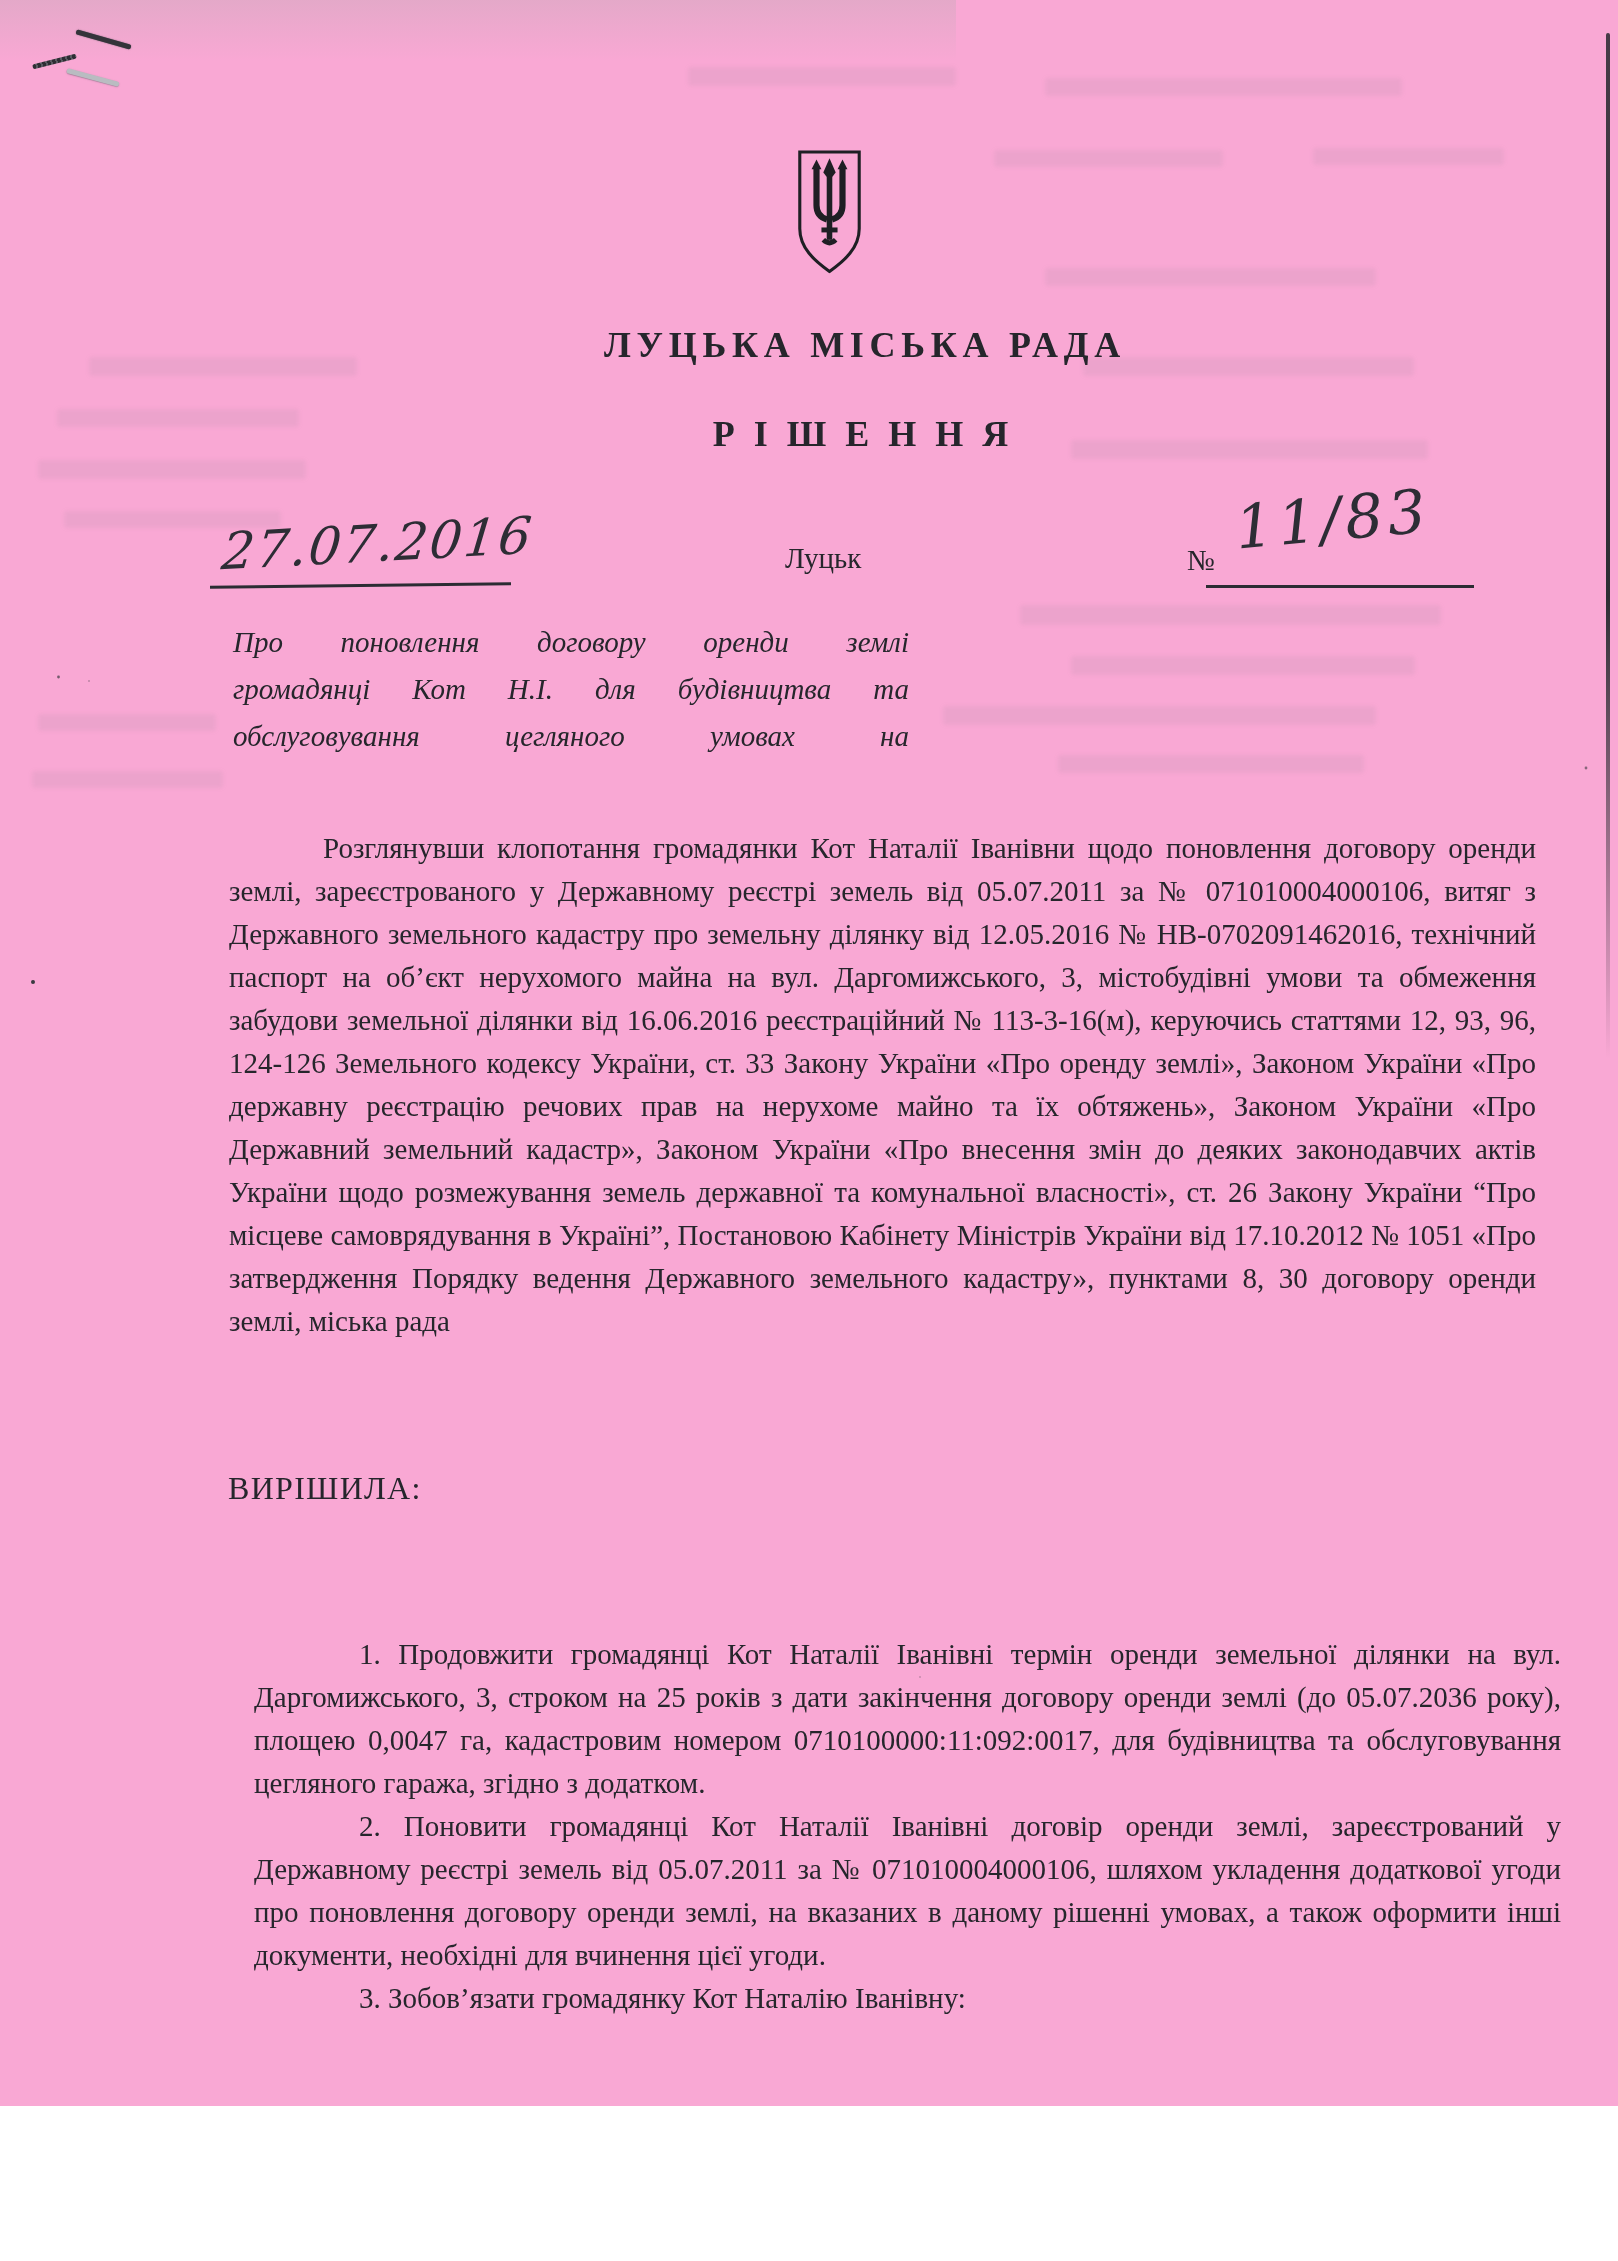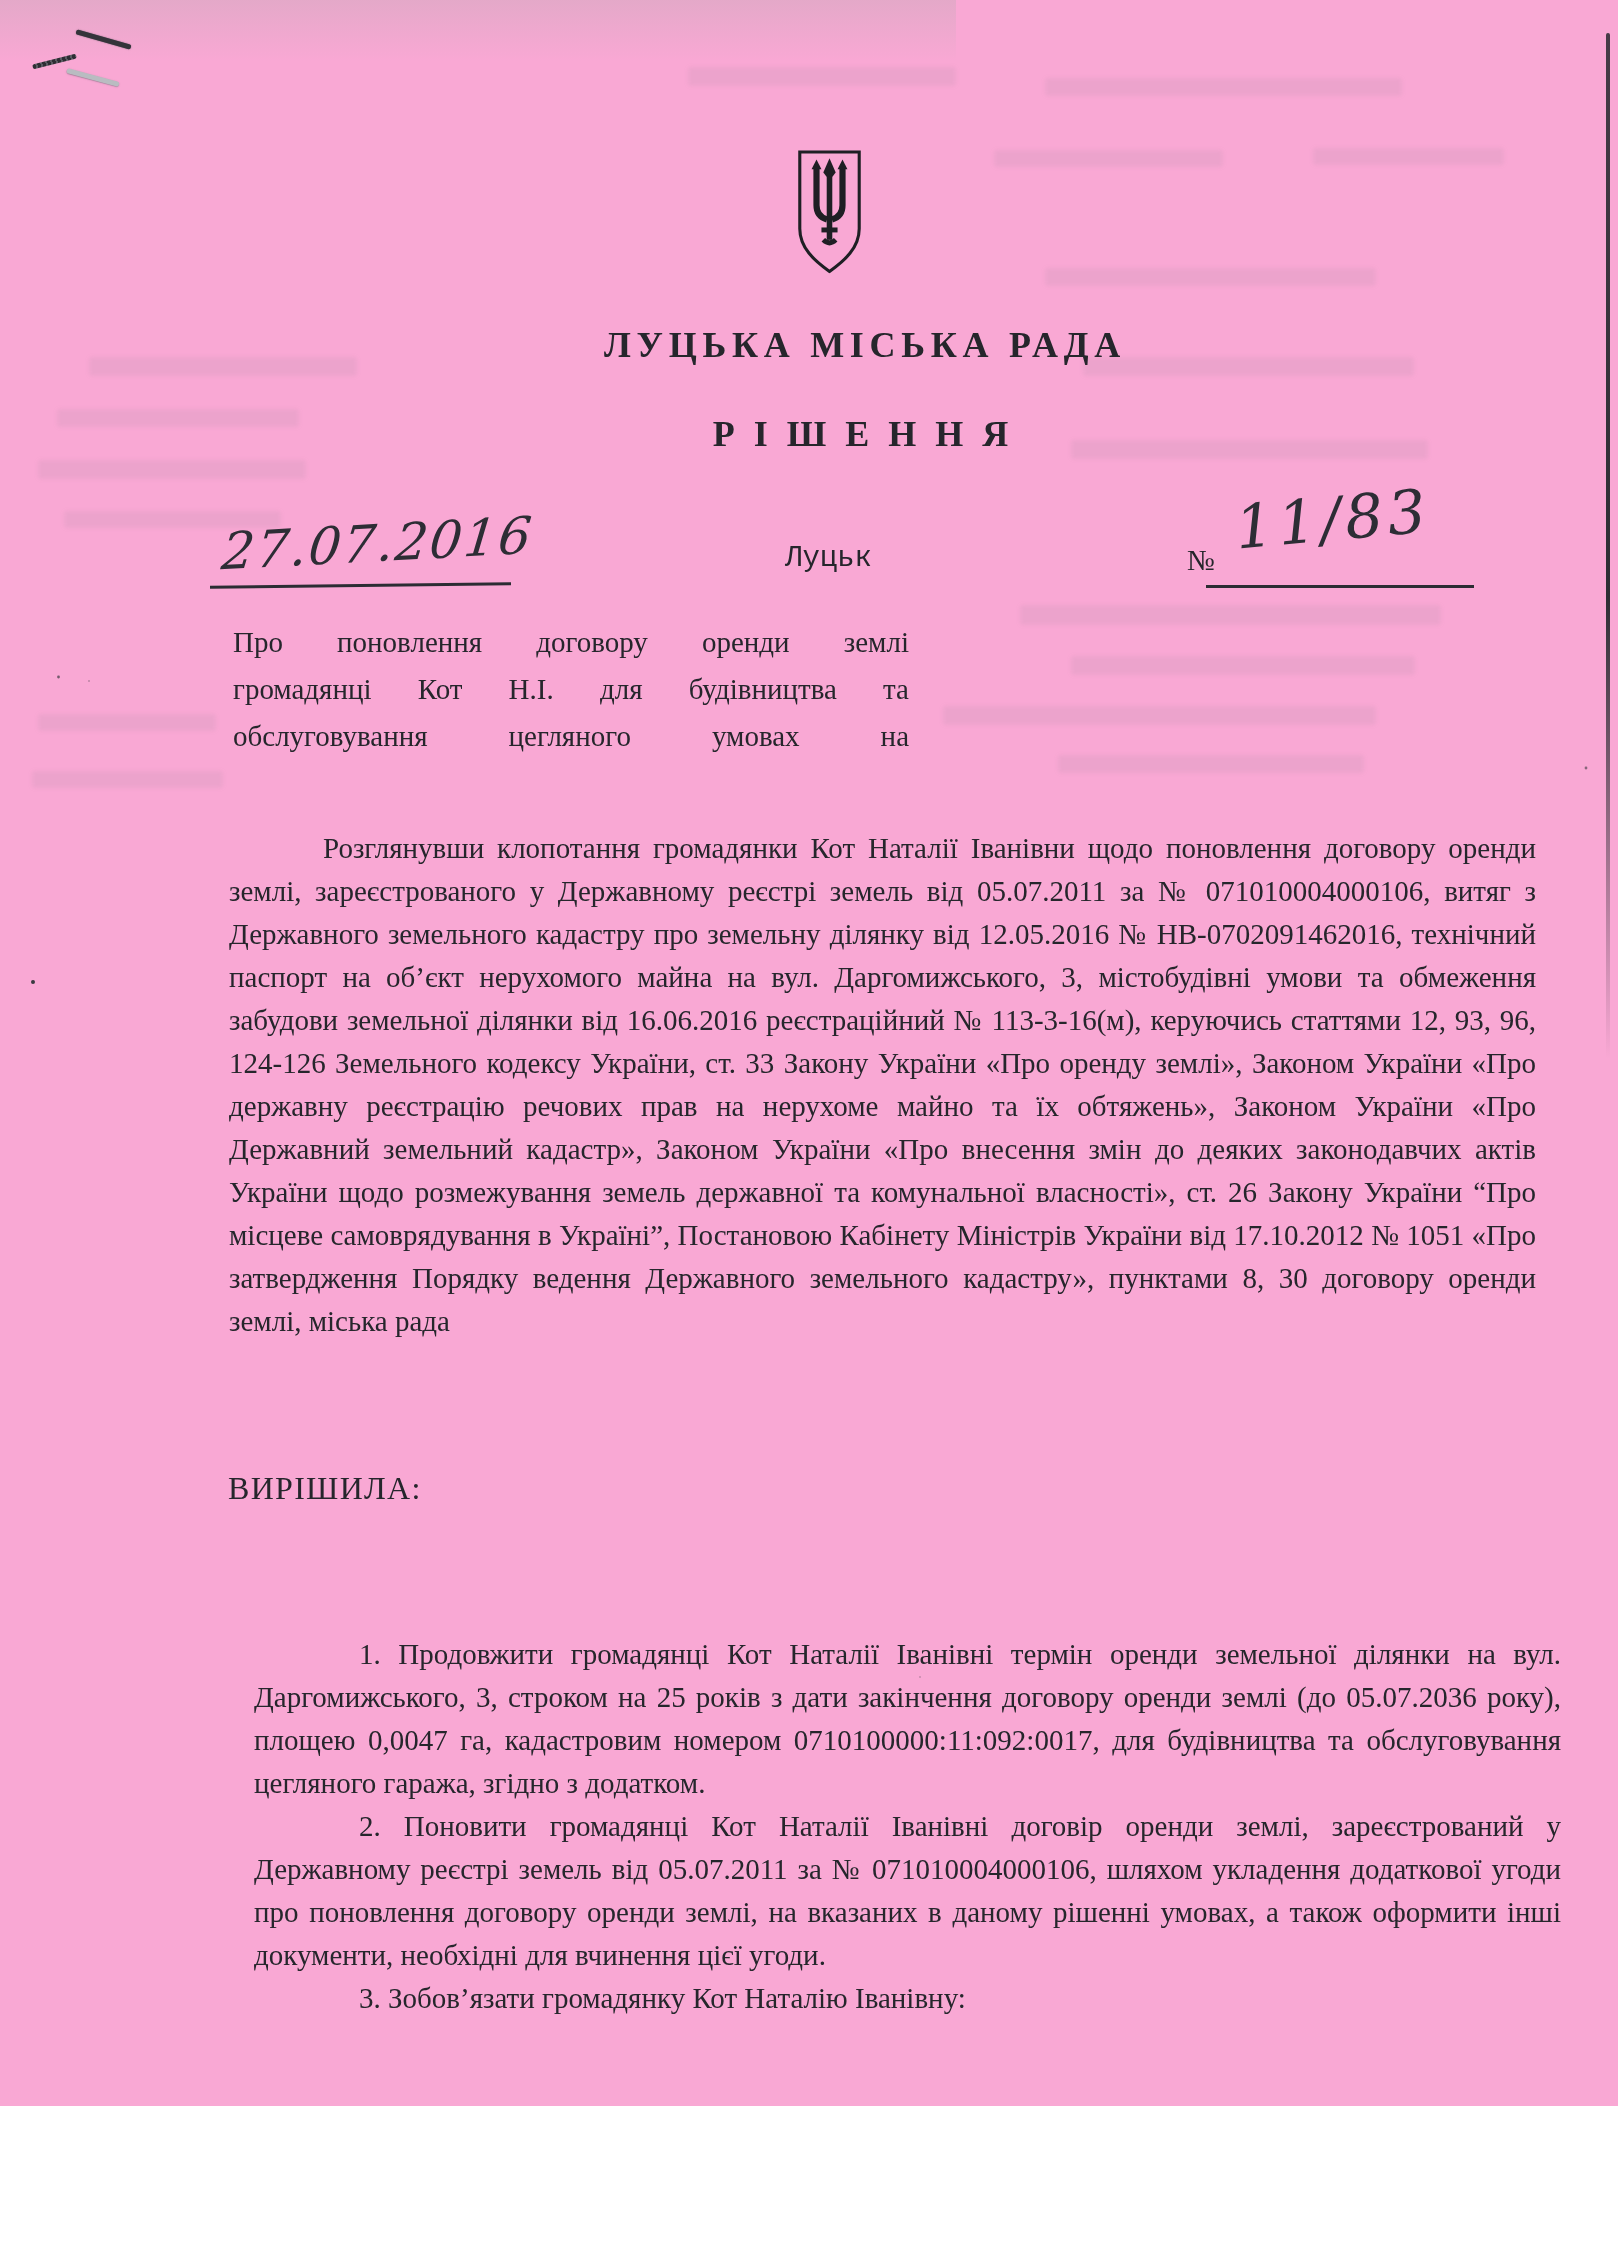--- a/index.html
+++ b/index.html
@@ -48,26 +48,26 @@
     font-weight:bold;font-size:36px;letter-spacing:5.7px;white-space:nowrap;
   }
   .doc-type{
     position:absolute;top:413px;left:0;width:1618px;text-align:center;
     transform:translateX(61px);
     font-weight:bold;font-size:36px;letter-spacing:19px;white-space:nowrap;
   }
   .hand{font-family:"DejaVu Serif", serif;font-style:italic;color:#2d2d35;}
   .date-hand{position:absolute;left:222px;top:514px;font-size:51px;letter-spacing:1.9px;transform:rotate(-3deg) skewX(-9deg);white-space:nowrap;}
   .date-underline{position:absolute;left:210px;top:584px;width:301px;height:3.2px;background:#2c2c33;transform:rotate(-0.7deg);}
-  .place{position:absolute;left:785px;top:542px;font-size:29px;font-family:Liberation Mono, monospace;}
+  .place{position:absolute;left:785px;top:542px;font-size:29px;}
   .num-sign{position:absolute;left:1187px;top:544px;font-size:29px;}
   .num-hand{position:absolute;left:1235px;top:484px;font-size:60px;letter-spacing:4.5px;transform:rotate(-5deg);white-space:nowrap;}
   .num-underline{position:absolute;left:1206px;top:585px;width:268px;height:3.2px;background:#2c2c33;}
   .subject{position:absolute;left:233px;top:619px;width:676px;font-size:29px;line-height:47px;}
-  .subject .line{text-align:justify;text-align-last:justify;}
+  .subject .line{text-align:justify;text-align-last:justify;font-style:italic;}
   .subject .line.last{text-align-last:left;}
   .preamble{
     position:absolute;left:229px;top:827px;width:1307px;margin:0;
     font-size:29px;line-height:43px;text-align:justify;text-indent:94px;
   }
   .resolved{position:absolute;left:228px;top:1470px;font-size:32px;letter-spacing:1.3px;}
   .items{position:absolute;left:229px;top:1633px;width:1307px;font-size:29px;line-height:43px;text-align:justify;margin-left:25px;}
   .items p{margin:0;text-indent:105px;}
 </style>
 </head>

